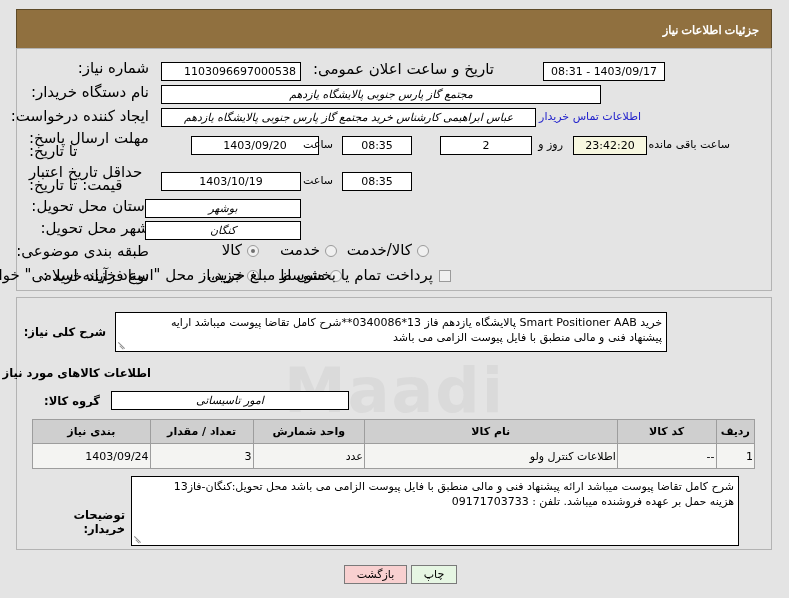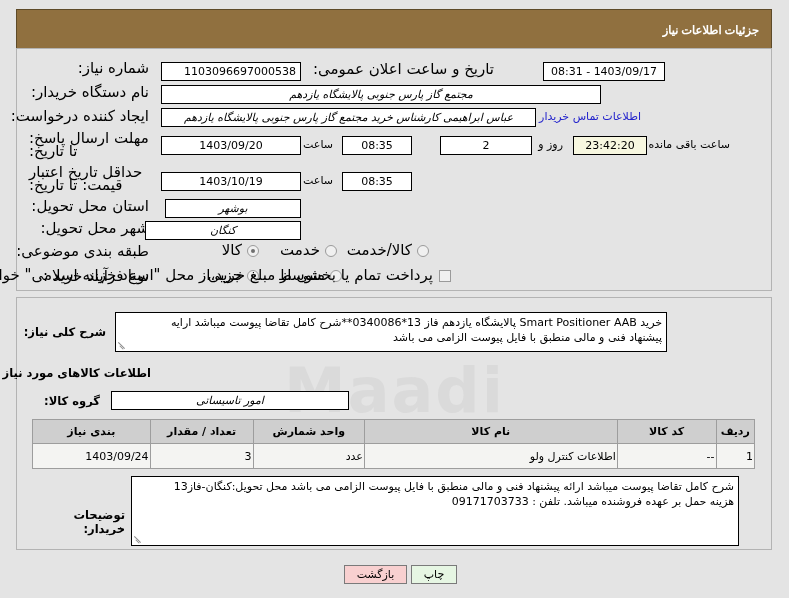--- a/index.html
+++ b/index.html
@@ -248,37 +248,37 @@
   </div>
   <div class="fld rtl-text" style="position:absolute; top:85px; right:188px; width:440px;">مجتمع گاز پارس جنوبی  پالایشگاه یازدهم</div>
 
   <div class="row" style="top:110px; right:640px;">
     <span class="lbl">ایجاد کننده درخواست:</span>
   </div>
   <div class="fld rtl-text" style="position:absolute; top:108px; right:253px; width:375px;">عباس ابراهیمی کارشناس خرید مجتمع گاز پارس جنوبی  پالایشگاه یازدهم</div>
   <a class="link" style="position:absolute; top:110px; right:148px;">اطلاعات تماس خریدار</a>
 
   <div style="position:absolute; top:132px; right:640px; width:120px;" class="lbl two-line">مهلت ارسال پاسخ: تا تاریخ:</div>
-  <div class="fld" style="position:absolute; top:136px; right:488px; width:140px;">1403/09/20</div>
+  <div class="fld" style="position:absolute; top:136px; right:470px; width:128px;">1403/09/20</div>
   <span class="unit-lbl lbl" style="position:absolute; top:138px; right:452px;">ساعت</span>
   <div class="fld" style="position:absolute; top:136px; right:377px; width:70px;">08:35</div>
   <div class="fld" style="position:absolute; top:136px; right:257px; width:92px;">2</div>
   <span class="unit-lbl lbl" style="position:absolute; top:138px; right:222px;">روز و</span>
   <div class="fld cream" style="position:absolute; top:136px; right:142px; width:74px;">23:42:20</div>
   <span class="unit-lbl lbl" style="position:absolute; top:138px; right:55px;">ساعت باقی مانده</span>
 
   <div style="position:absolute; top:166px; right:640px; width:120px;" class="lbl two-line">حداقل تاریخ اعتبار قیمت: تا تاریخ:</div>
   <div class="fld" style="position:absolute; top:172px; right:488px; width:140px;">1403/10/19</div>
   <span class="unit-lbl lbl" style="position:absolute; top:174px; right:452px;">ساعت</span>
   <div class="fld" style="position:absolute; top:172px; right:377px; width:70px;">08:35</div>
 
   <div class="row" style="top:200px; right:640px;">
     <span class="lbl">استان محل تحویل:</span>
   </div>
-  <div class="fld rtl-text" style="position:absolute; top:199px; right:488px; width:136px;">بوشهر</div>
+  <div class="fld rtl-text" style="position:absolute; top:199px; right:488px; width:156px;">بوشهر</div>
 
   <div class="row" style="top:222px; right:640px;">
     <span class="lbl">شهر محل تحویل:</span>
   </div>
   <div class="fld rtl-text" style="position:absolute; top:221px; right:488px; width:156px;">کنگان</div>
 
   <div class="row" style="top:245px; right:640px;">
     <span class="lbl">طبقه بندی موضوعی:</span>
   </div>
   <div class="row" style="top:244px; right:530px;">

